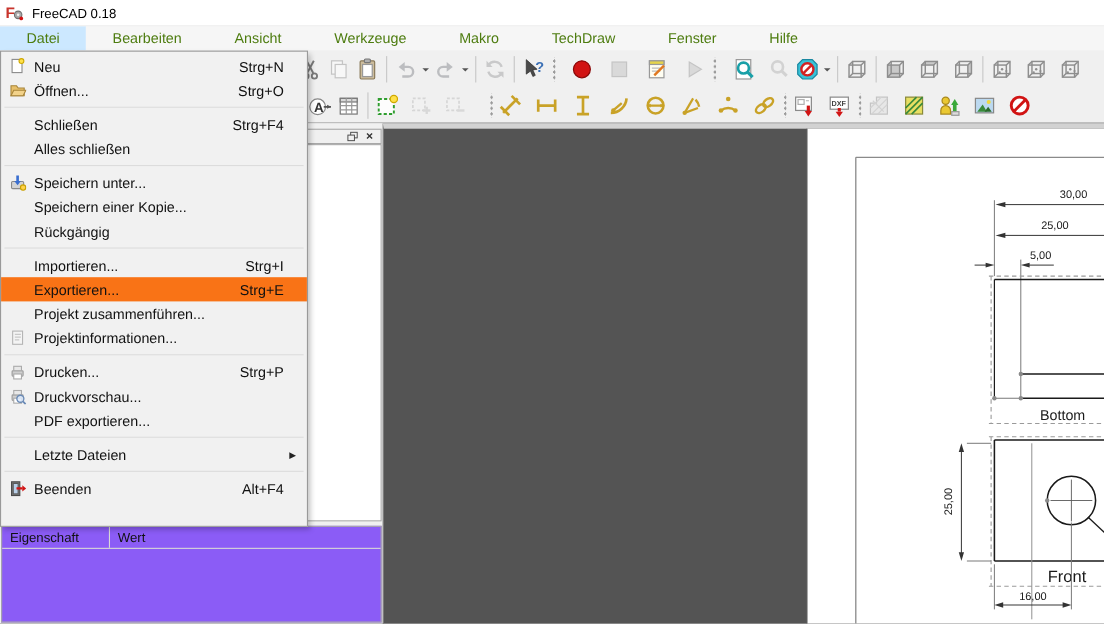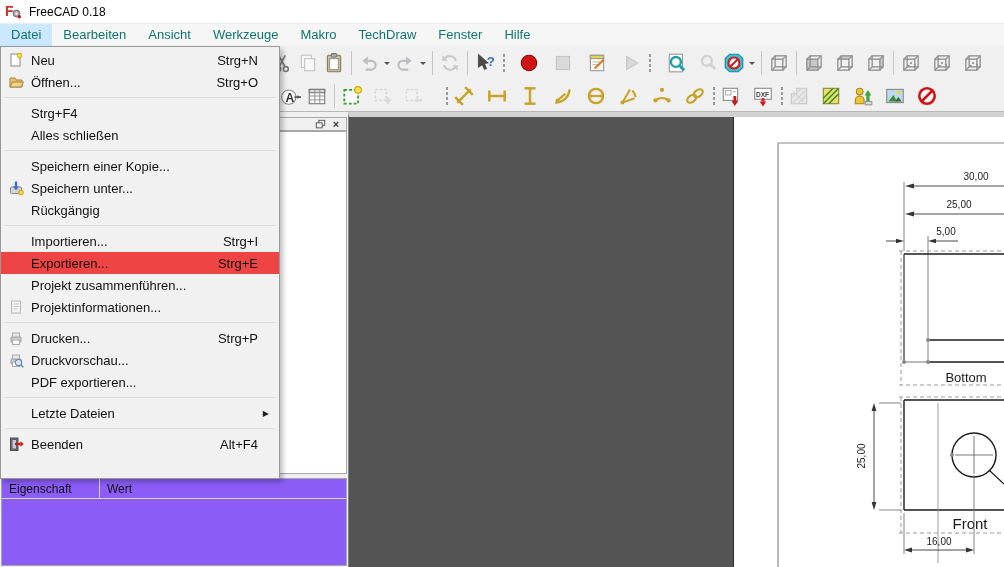--- a/index.html
+++ b/index.html
@@ -7,21 +7,21 @@
   body { position:relative; font-family:"Liberation Sans", sans-serif; background:#f0f0f0; }
 
   .titlebar { position:absolute; top:0; left:0; right:0; height:24px; background:#ffffff;
               display:flex; align-items:center; padding-left:5px; border-bottom:1px solid #ececec;}
   .app-icon { width:17px; height:17px; display:inline-flex; }
   .app-icon svg { width:17px; height:17px; }
   .title-text { font-size:12px; color:#000; margin-left:7px; }
 
   .menubar { position:absolute; top:24px; left:0; right:0; height:22px; background:#f6f6f6;
              display:flex; font-size:13px; }
-  .menubar-item { padding:0 11px; line-height:22px; color:#0f766e; }
+  .menubar-item { padding:0 24px; line-height:22px; color:#4d7c0f; }
   .menubar-item.active { background:#cce8ff; }
 
   .toolbar-area { position:absolute; top:46px; left:0; right:0; height:66px; background:#f0f0f0;
                   border-bottom:1px solid #b8b8b8; }
   .trow { display:flex; align-items:center; height:33px; padding-left:2px; }
   .ticon { width:26px; height:26px; flex:0 0 26px; display:flex; align-items:center; justify-content:center; }
   .ticon svg { width:22px; height:22px; }
   .ticon.dis { opacity:.5; filter:grayscale(.9); }
   .tsep { width:1px; height:24px; background:#c6c6c6; margin:0 4px; flex:0 0 1px; }
   .thandle { width:4px; height:22px; margin:0 3px; flex:0 0 4px;
@@ -46,21 +46,21 @@
 
   .mdi { position:absolute; left:348px; top:112px; right:0; bottom:0; background:#545454;
          border-top:5px solid #d2d2d2; border-left:1px solid #808080; }
   .page { position:absolute; left:733px; top:117px; width:271px; height:450px; background:#ffffff;
           border-left:1px solid #2a2a2a; }
   .page svg { display:block; }
 
   .menu-popup { position:absolute; left:0; top:46px; width:280px; height:433px; background:#f1f1f1;
                 border:1px solid #999; box-shadow:3px 3px 5px rgba(0,0,0,0.25); z-index:50; padding-top:2px; }
   .menu-item { height:22px; display:flex; align-items:center; font-size:13px; color:#111; }
-  .menu-item.highlighted { background:#ef4444; }
+  .menu-item.highlighted { background:#f97316; }
   .mi-icon { width:30px; flex:0 0 30px; display:flex; justify-content:center; align-items:center; }
   .mi-icon svg { width:16px; height:16px; }
   .mi-label { flex:1; }
   .mi-shortcut { padding-right:21px; }
   .mi-arrow { font-size:8px; margin-right:10px; color:#222; }
   .menu-sep { height:1px; background:#dcdcdc; margin:4px 3px; }
 
   text { font-family:"Liberation Sans", sans-serif; }
 </style>
 </head>
@@ -582,41 +582,42 @@
           <path d="M2 4 h5 l1.5 2 H14 v7 H2 Z" fill="#e8c06a" stroke="#a8853a"></path>
           <path d="M2 13 L4.5 8 H15.5 L13 13 Z" fill="#f2d28a" stroke="#a8853a"></path>
         </svg>
       </span>
       <span class="mi-label">Öffnen...</span>
       <span class="mi-shortcut">Strg+O</span>
     </div>
     <div class="menu-sep"></div>
     <div class="menu-item">
       <span class="mi-icon"></span>
+      <span class="mi-label">Schließen</span>
       <span class="mi-shortcut">Strg+F4</span>
     </div>
     <div class="menu-item">
       <span class="mi-icon"></span>
       <span class="mi-label">Alles schließen</span>
     </div>
     <div class="menu-sep"></div>
-    <div class="menu-item">
-      <span class="mi-icon"></span>
-      <span class="mi-label">Speichern einer Kopie...</span>
-    </div>
     <div class="menu-item">
       <span class="mi-icon">
         <svg viewBox="0 0 16 16">
           <rect x="2.5" y="7" width="11" height="6.5" rx="1" fill="#d4d4d4" stroke="#8a8a8a"></rect>
           <line x1="8" y1="1.5" x2="8" y2="7" stroke="#3a6fd0" stroke-width="2.4"></line>
           <path d="M5 6.5 h6 L8 10.5 Z" fill="#3a6fd0"></path>
           <circle cx="13" cy="12.5" r="2.4" fill="#ffd24a" stroke="#c9a000"></circle>
         </svg>
       </span>
       <span class="mi-label">Speichern unter...</span>
+    </div>
+    <div class="menu-item">
+      <span class="mi-icon"></span>
+      <span class="mi-label">Speichern einer Kopie...</span>
     </div>
     <div class="menu-item">
       <span class="mi-icon"></span>
       <span class="mi-label">Rückgängig</span>
     </div>
     <div class="menu-sep"></div>
     <div class="menu-item">
       <span class="mi-icon"></span>
       <span class="mi-label">Importieren...</span>
       <span class="mi-shortcut">Strg+I</span>

